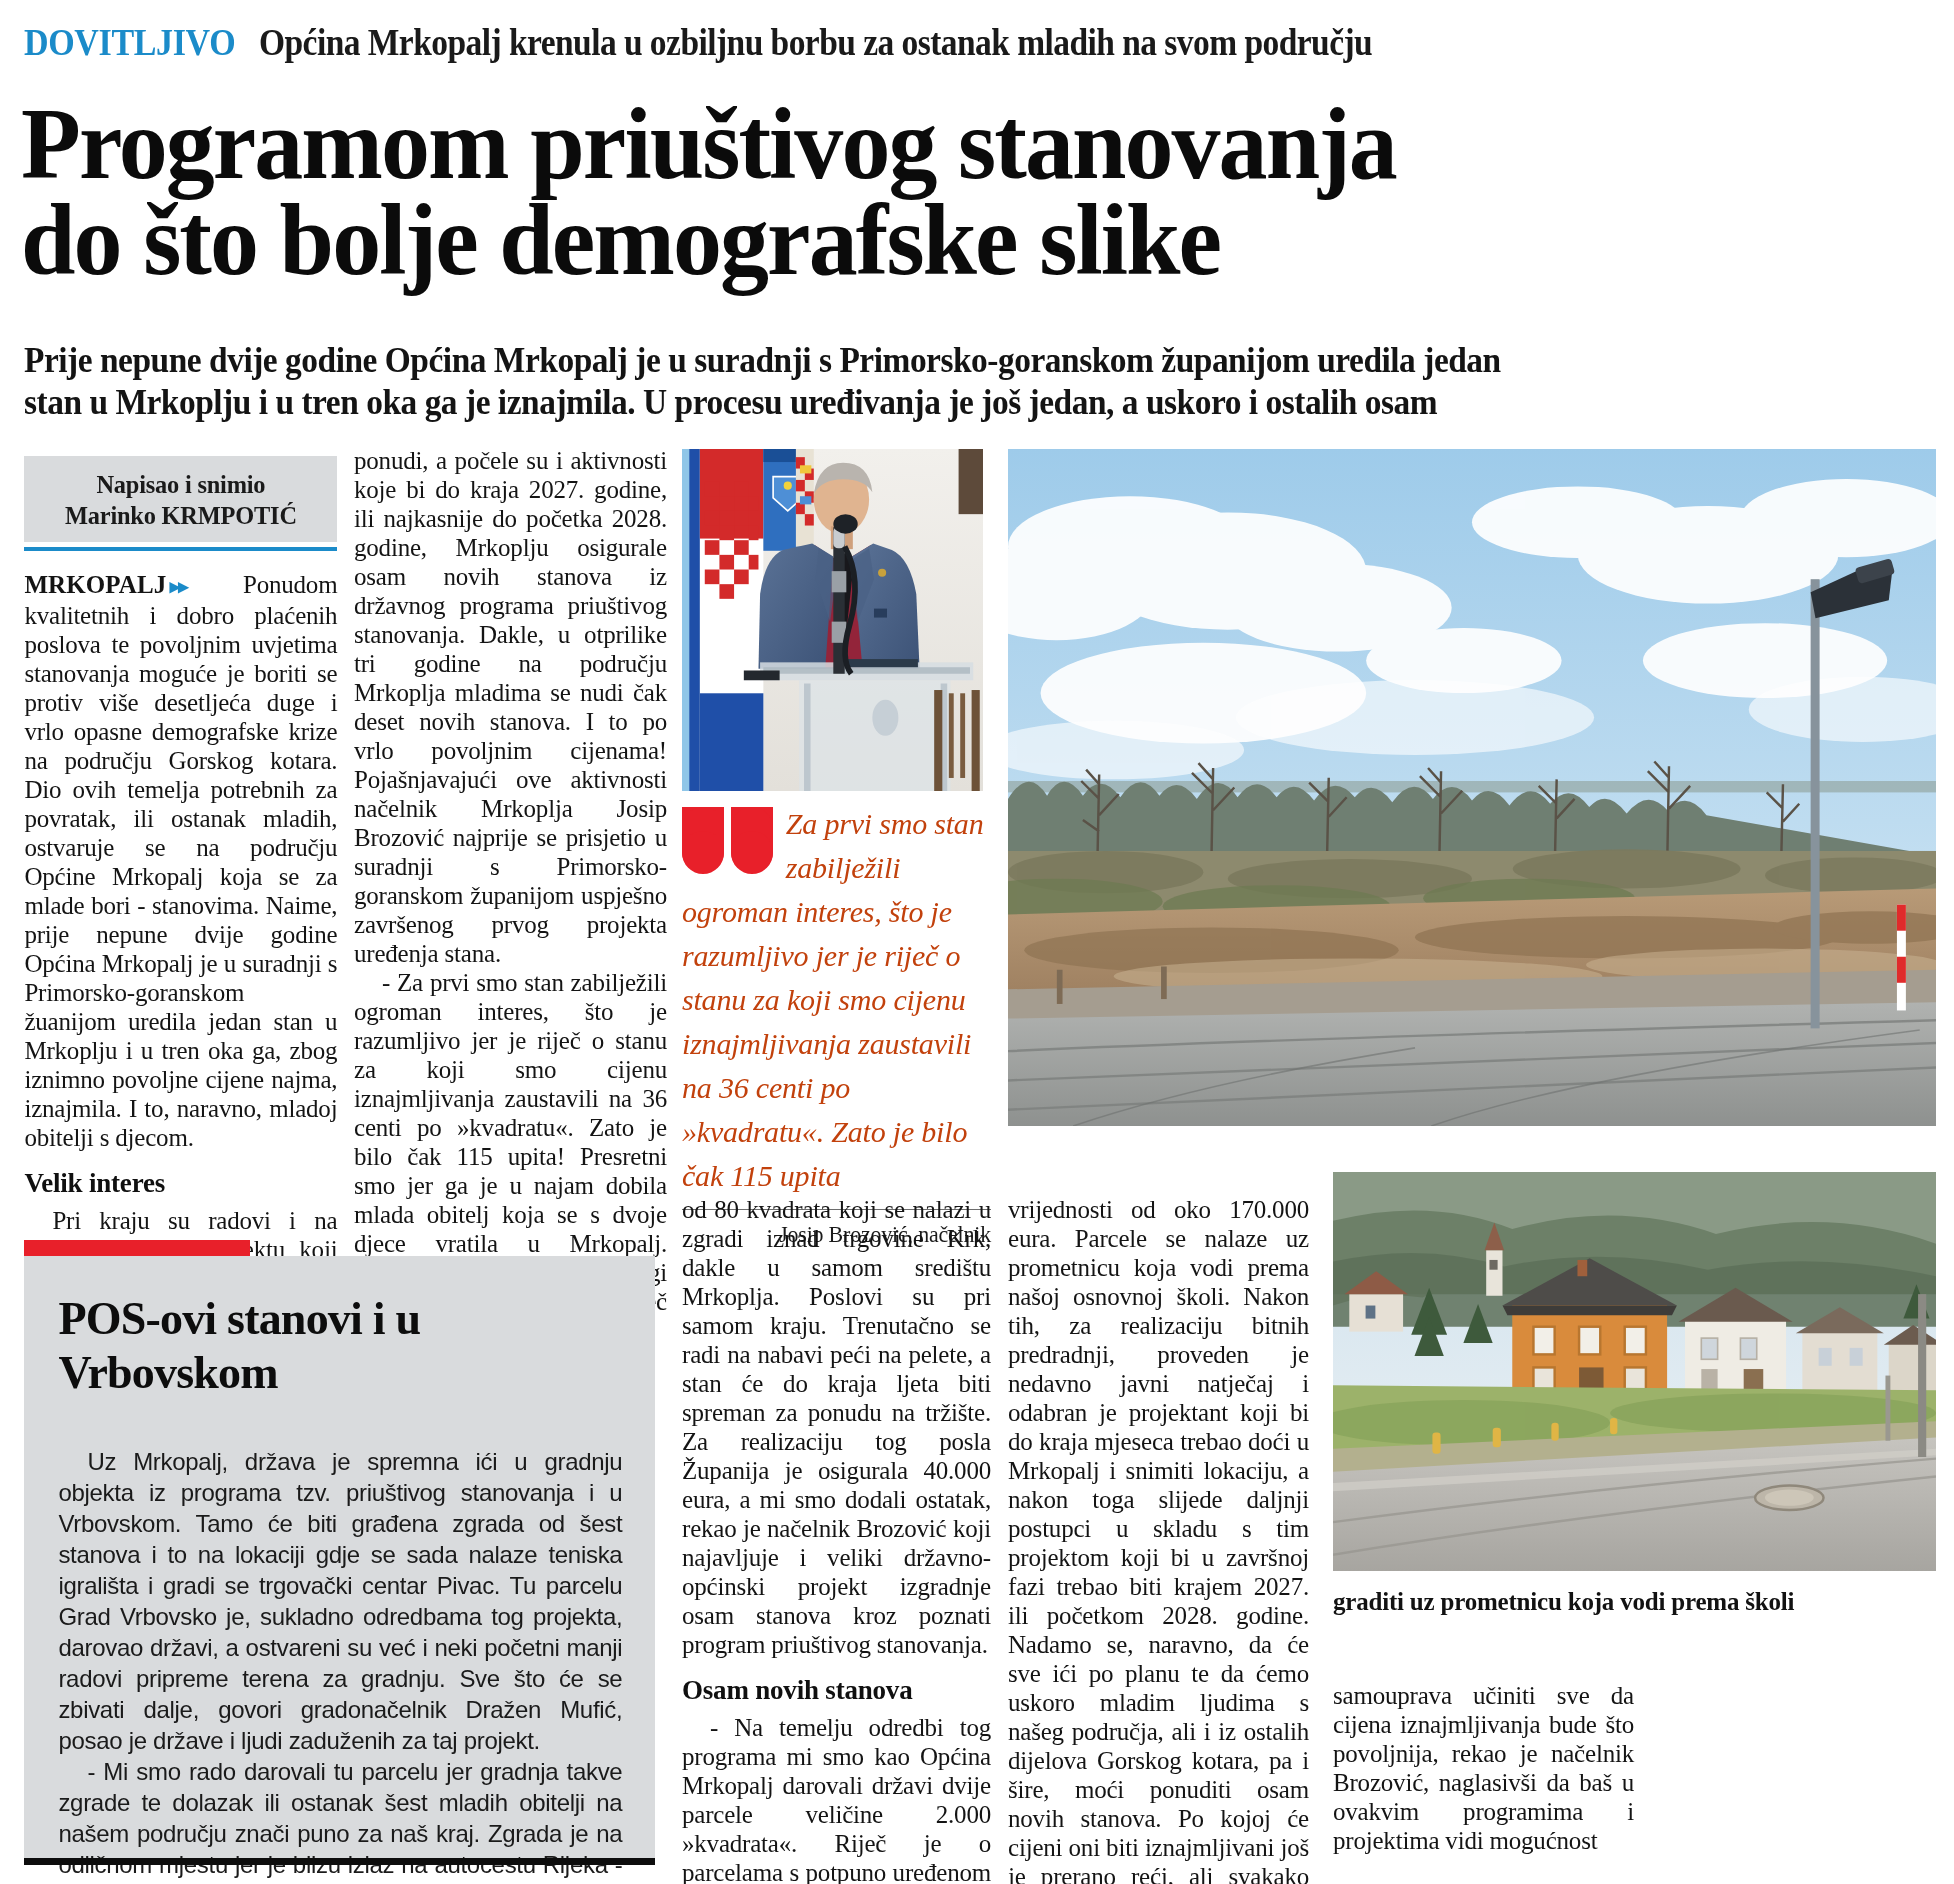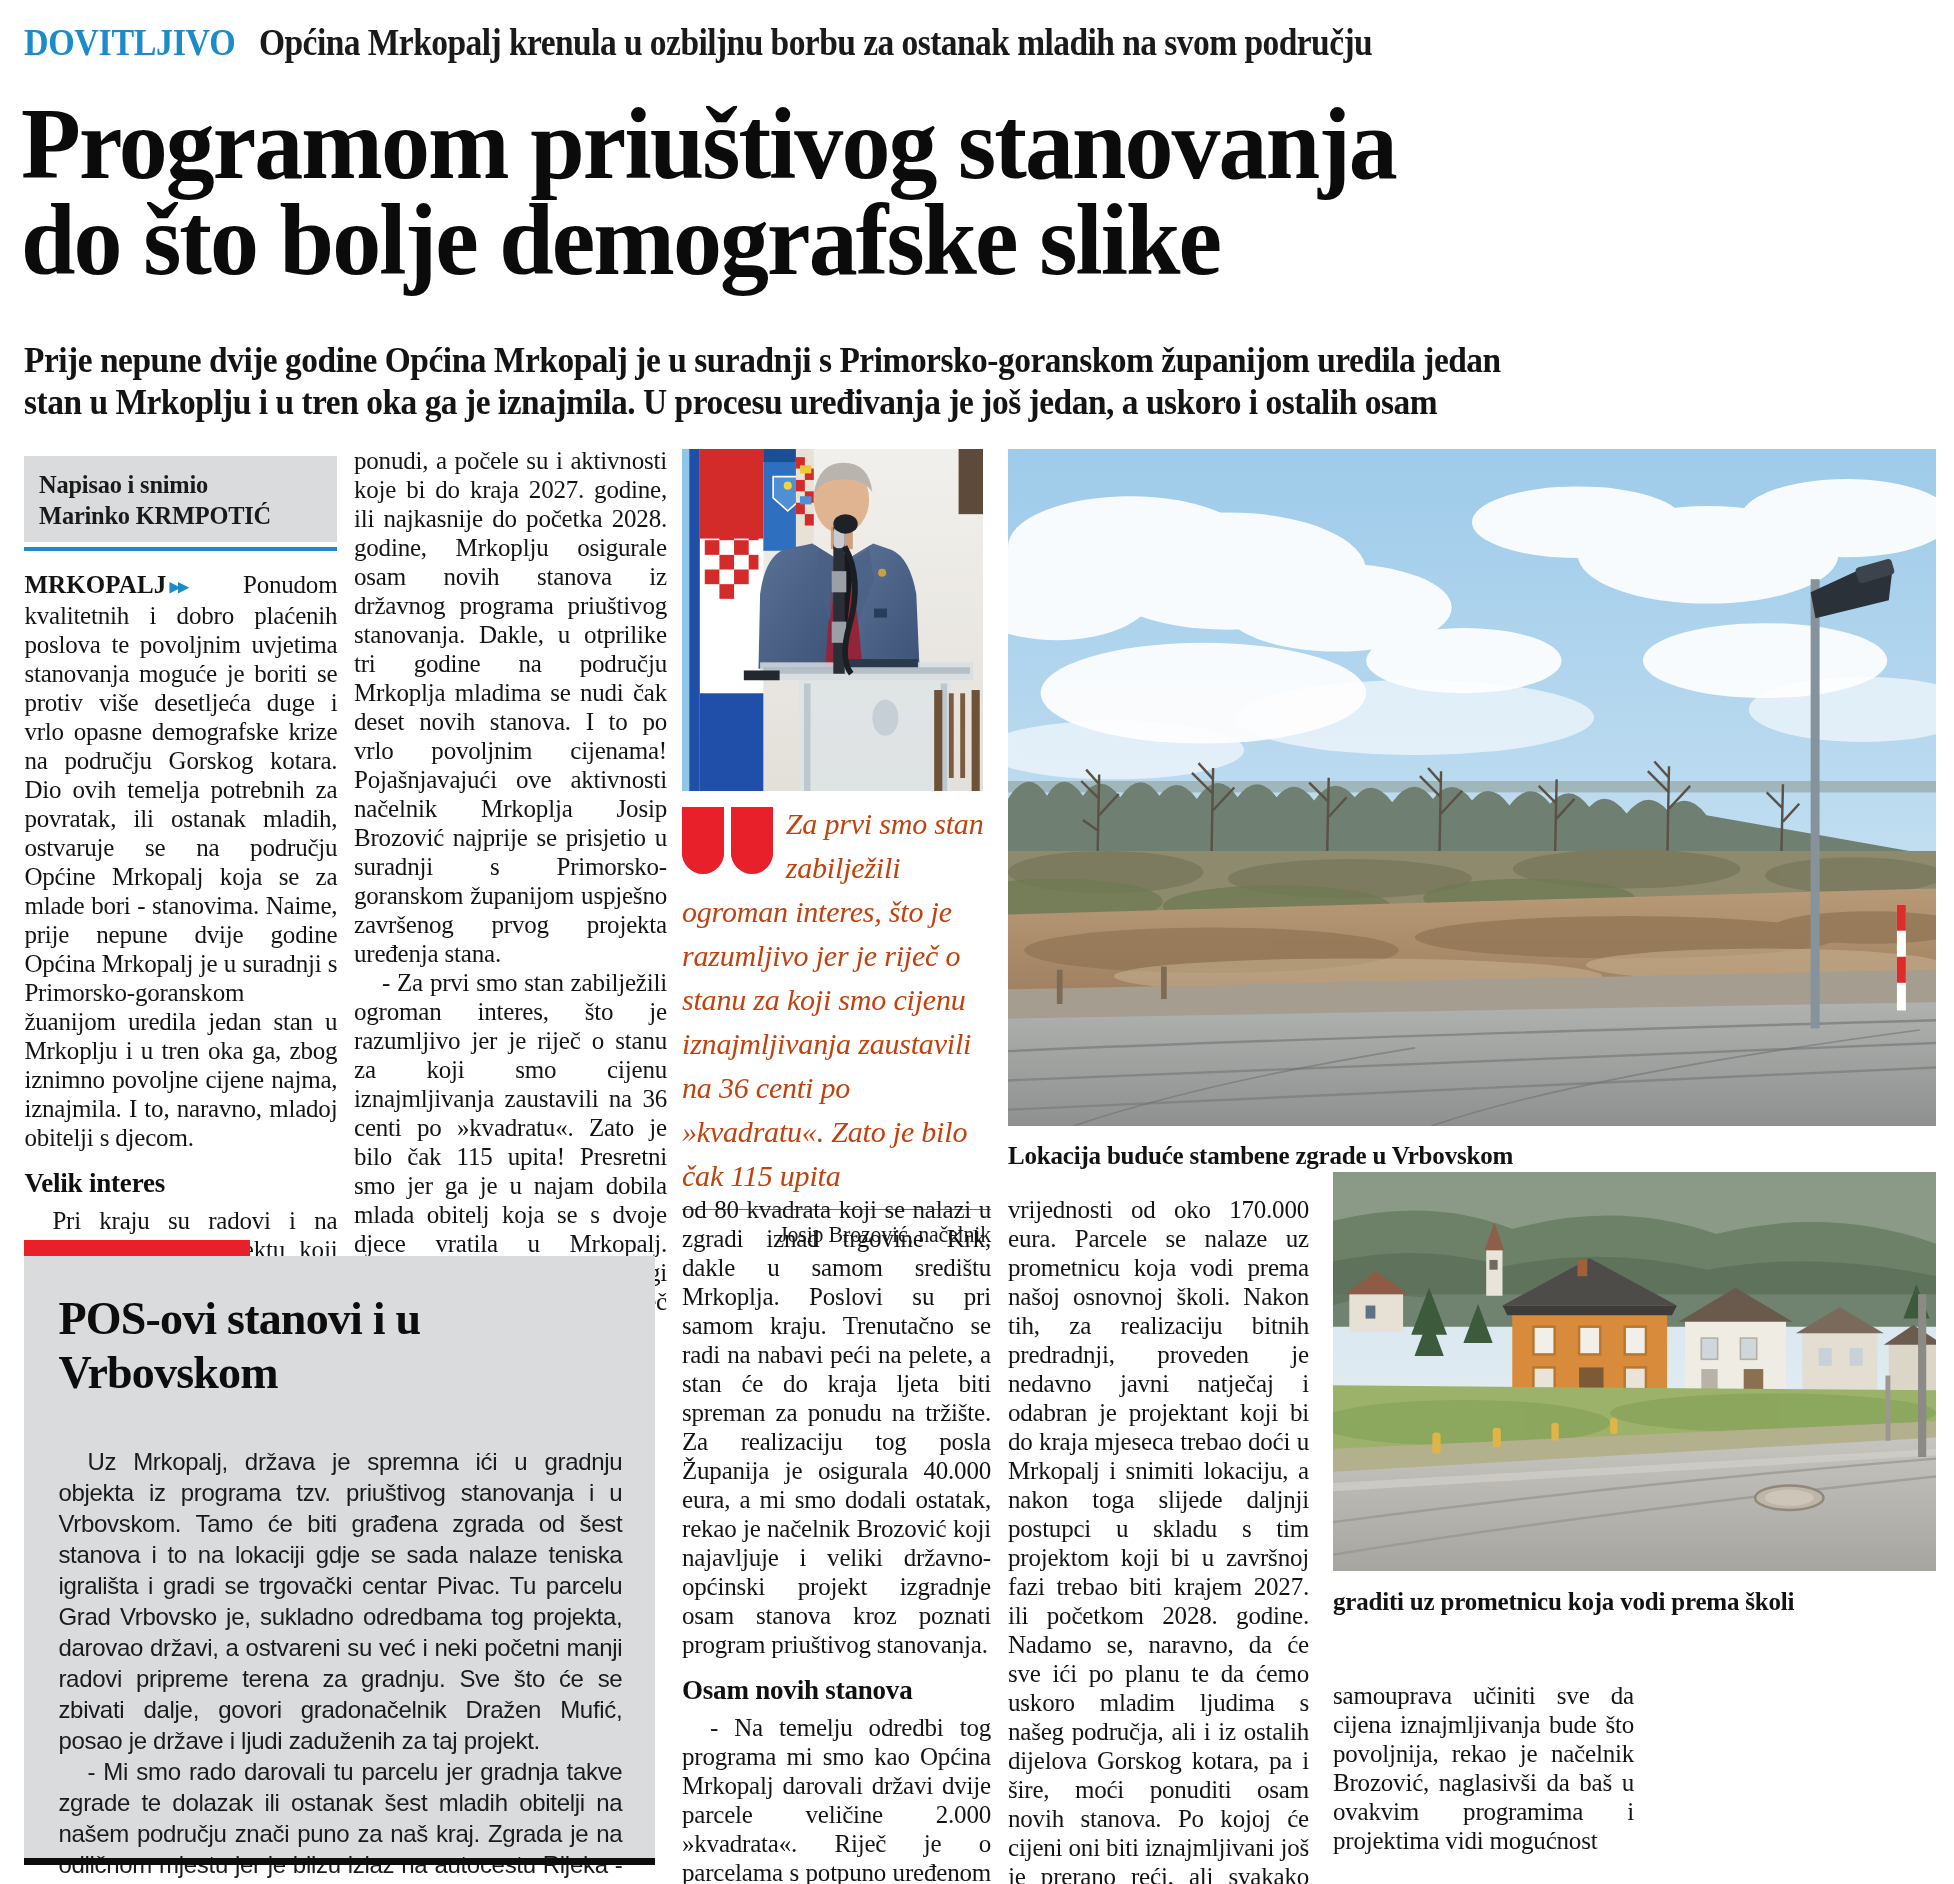--- a/index.html
+++ b/index.html
@@ -107,20 +107,21 @@
     padding: 13px 14.7px 11.4px 14.7px;
     box-sizing: border-box;
   }
   .byline-line {
     font-family: "Liberation Serif", serif;
     font-weight: bold;
     font-size: 24.4px;
     line-height: 31px;
     color: #1a1a1a;
     letter-spacing: -0.2px;
+    text-align: center;
   }
   .byline-rule {
     position: absolute;
     left: 24.4px;
     top: 547px;
     width: 313px;
     height: 4.1px;
     background: #1b8bc9;
   }
 
@@ -553,21 +554,20 @@
       <g>
         <rect x="1092" y="560" width="11" height="130" fill="#ffffff"></rect>
         <rect x="1092" y="560" width="11" height="32" fill="#e02b2b"></rect>
         <rect x="1092" y="624" width="11" height="32" fill="#e02b2b"></rect>
       </g>
 
       <rect x="60" y="640" width="7" height="42" fill="#7e6b55"></rect>
       <rect x="188" y="636" width="7" height="40" fill="#7e6b55"></rect>
     </svg>
   </div>
-  <div class="caption" id="cap-location">Lokacija buduće stambene zgrade u Vrbovskom</div>
 
   <div class="pullquote">
     <div class="quote-mark">
       <span class="q1"></span>
         <span class="q2"></span>
     </div>
     <div class="quote-text">Za prvi smo stan zabilježili ogroman interes, što je razumljivo jer je riječ o stanu za koji smo cijenu iznajmljivanja zaustavili na 36 centi po »kvadratu«. Zato je bilo čak 115 upita</div>
     <div class="quote-rule"></div>
     <div class="quote-attrib">Josip Brozović, načelnik</div>
   </div>

